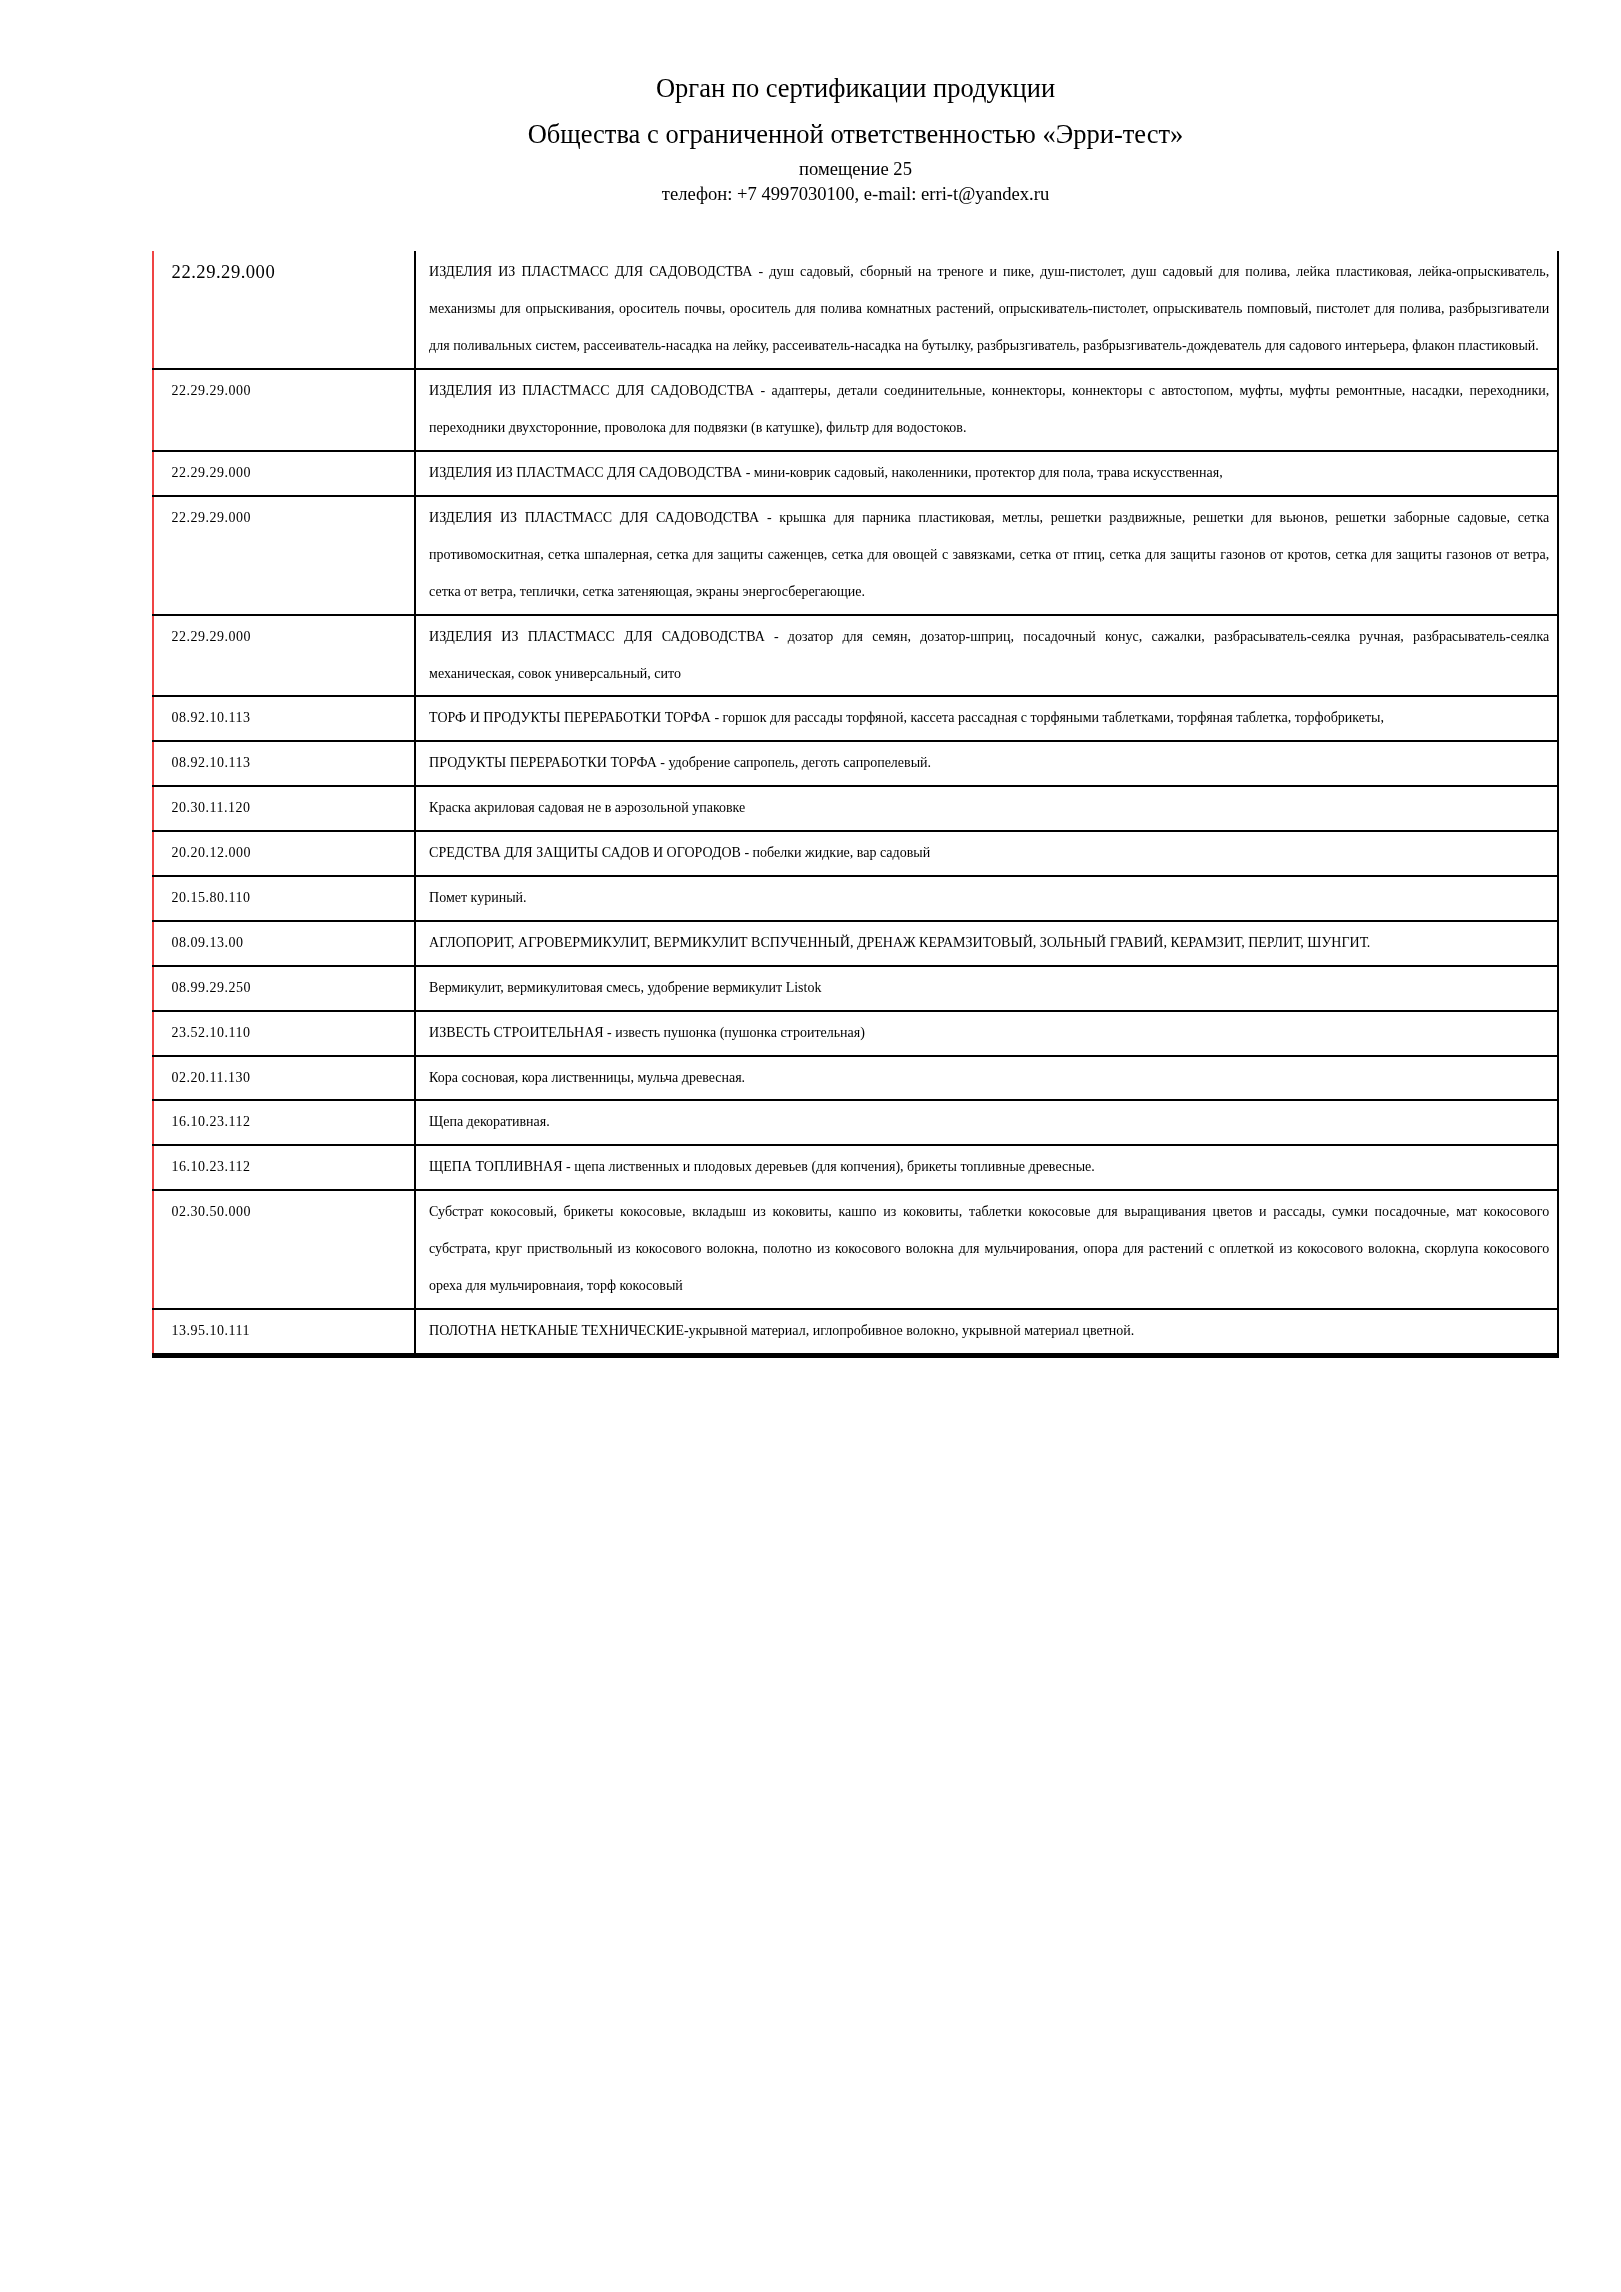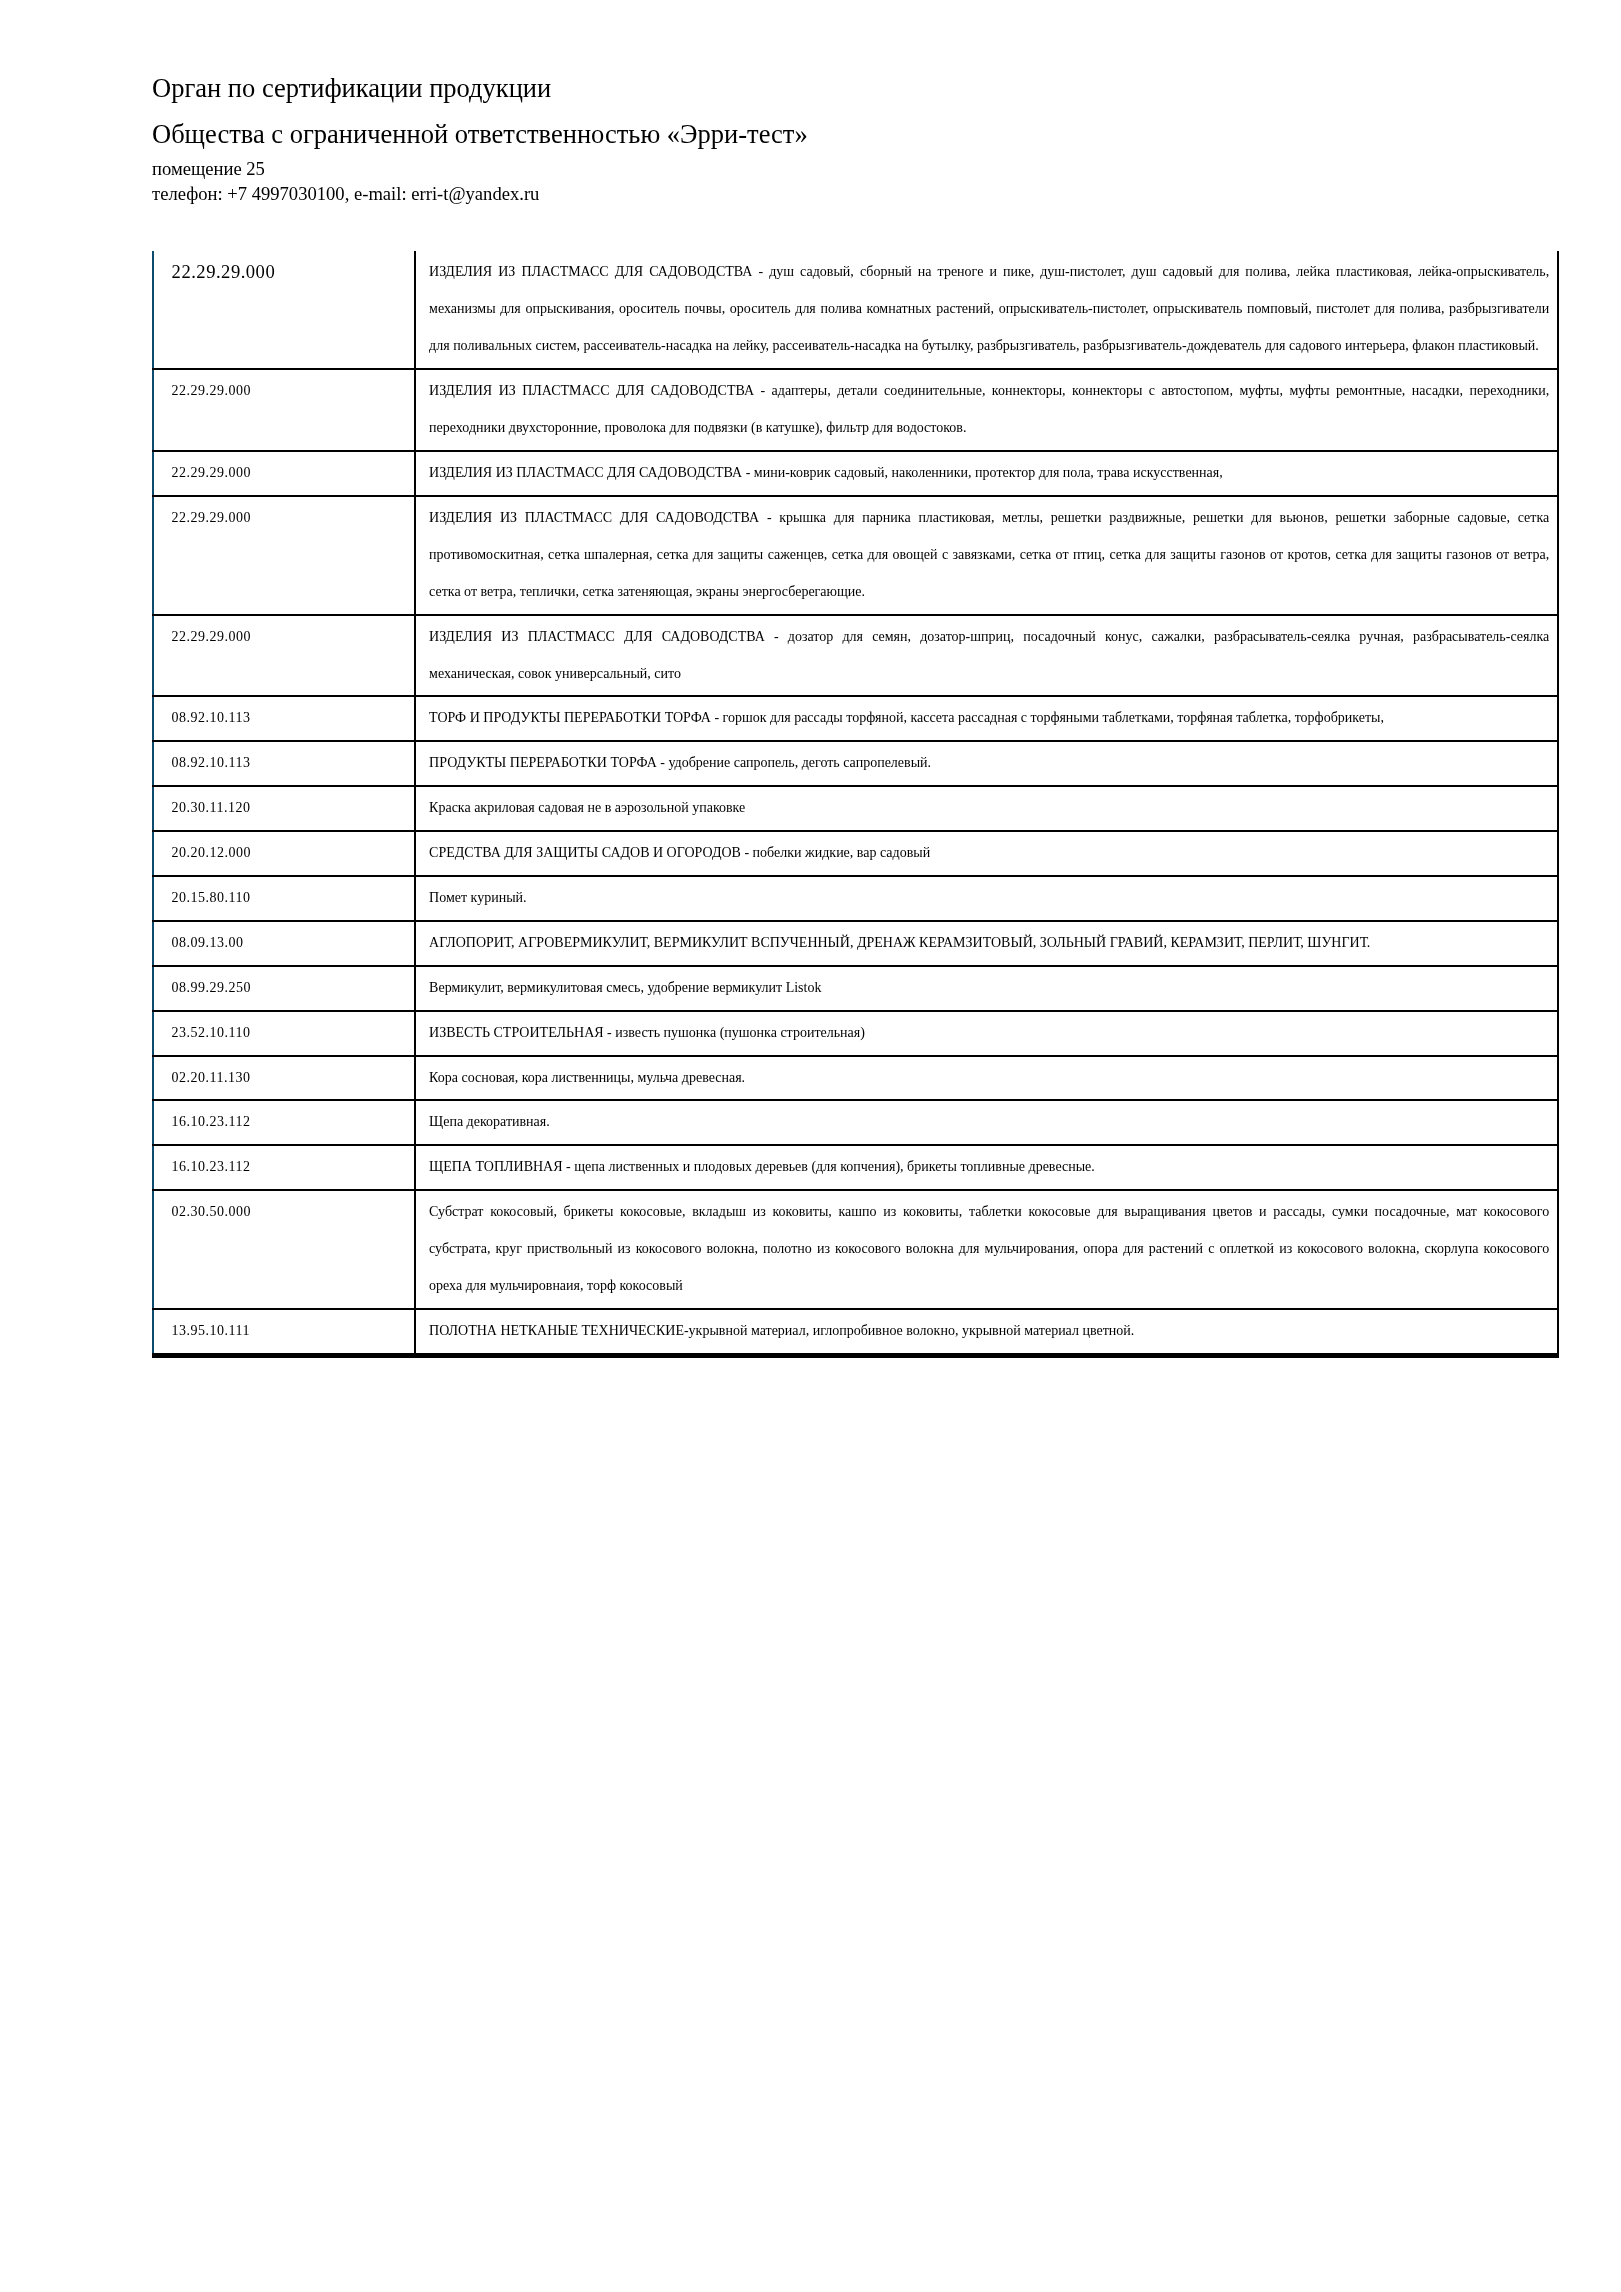--- a/index.html
+++ b/index.html
@@ -14,36 +14,37 @@
     font-family: "Liberation Serif", "DejaVu Serif", serif;
     position: relative;
     overflow: hidden;
   }
   .content {
     margin-left: 152px;
     width: 1407px;
   }
   .doc-header {
     padding-top: 65px;
+    text-align: center;
   }
   .title-line {
     font-size: 26.5px;
     line-height: 46px;
     white-space: nowrap;
   }
   .addr-line {
     font-size: 18.6px;
     line-height: 24.5px;
   }
   table.products {
     border-collapse: collapse;
     table-layout: fixed;
     width: 1407px;
     margin-top: 45px;
-    border-left: 2px solid #0c4a6e;
+    border-left: 2px solid #ef4444;
     border-right: 2px solid #000;
     border-bottom: 5.9px solid #000;
     font-family: Liberation Serif, serif;
   }
   table.products td {
     vertical-align: top;
     font-size: 14px;
     line-height: 37px;
   }
   td.code {

